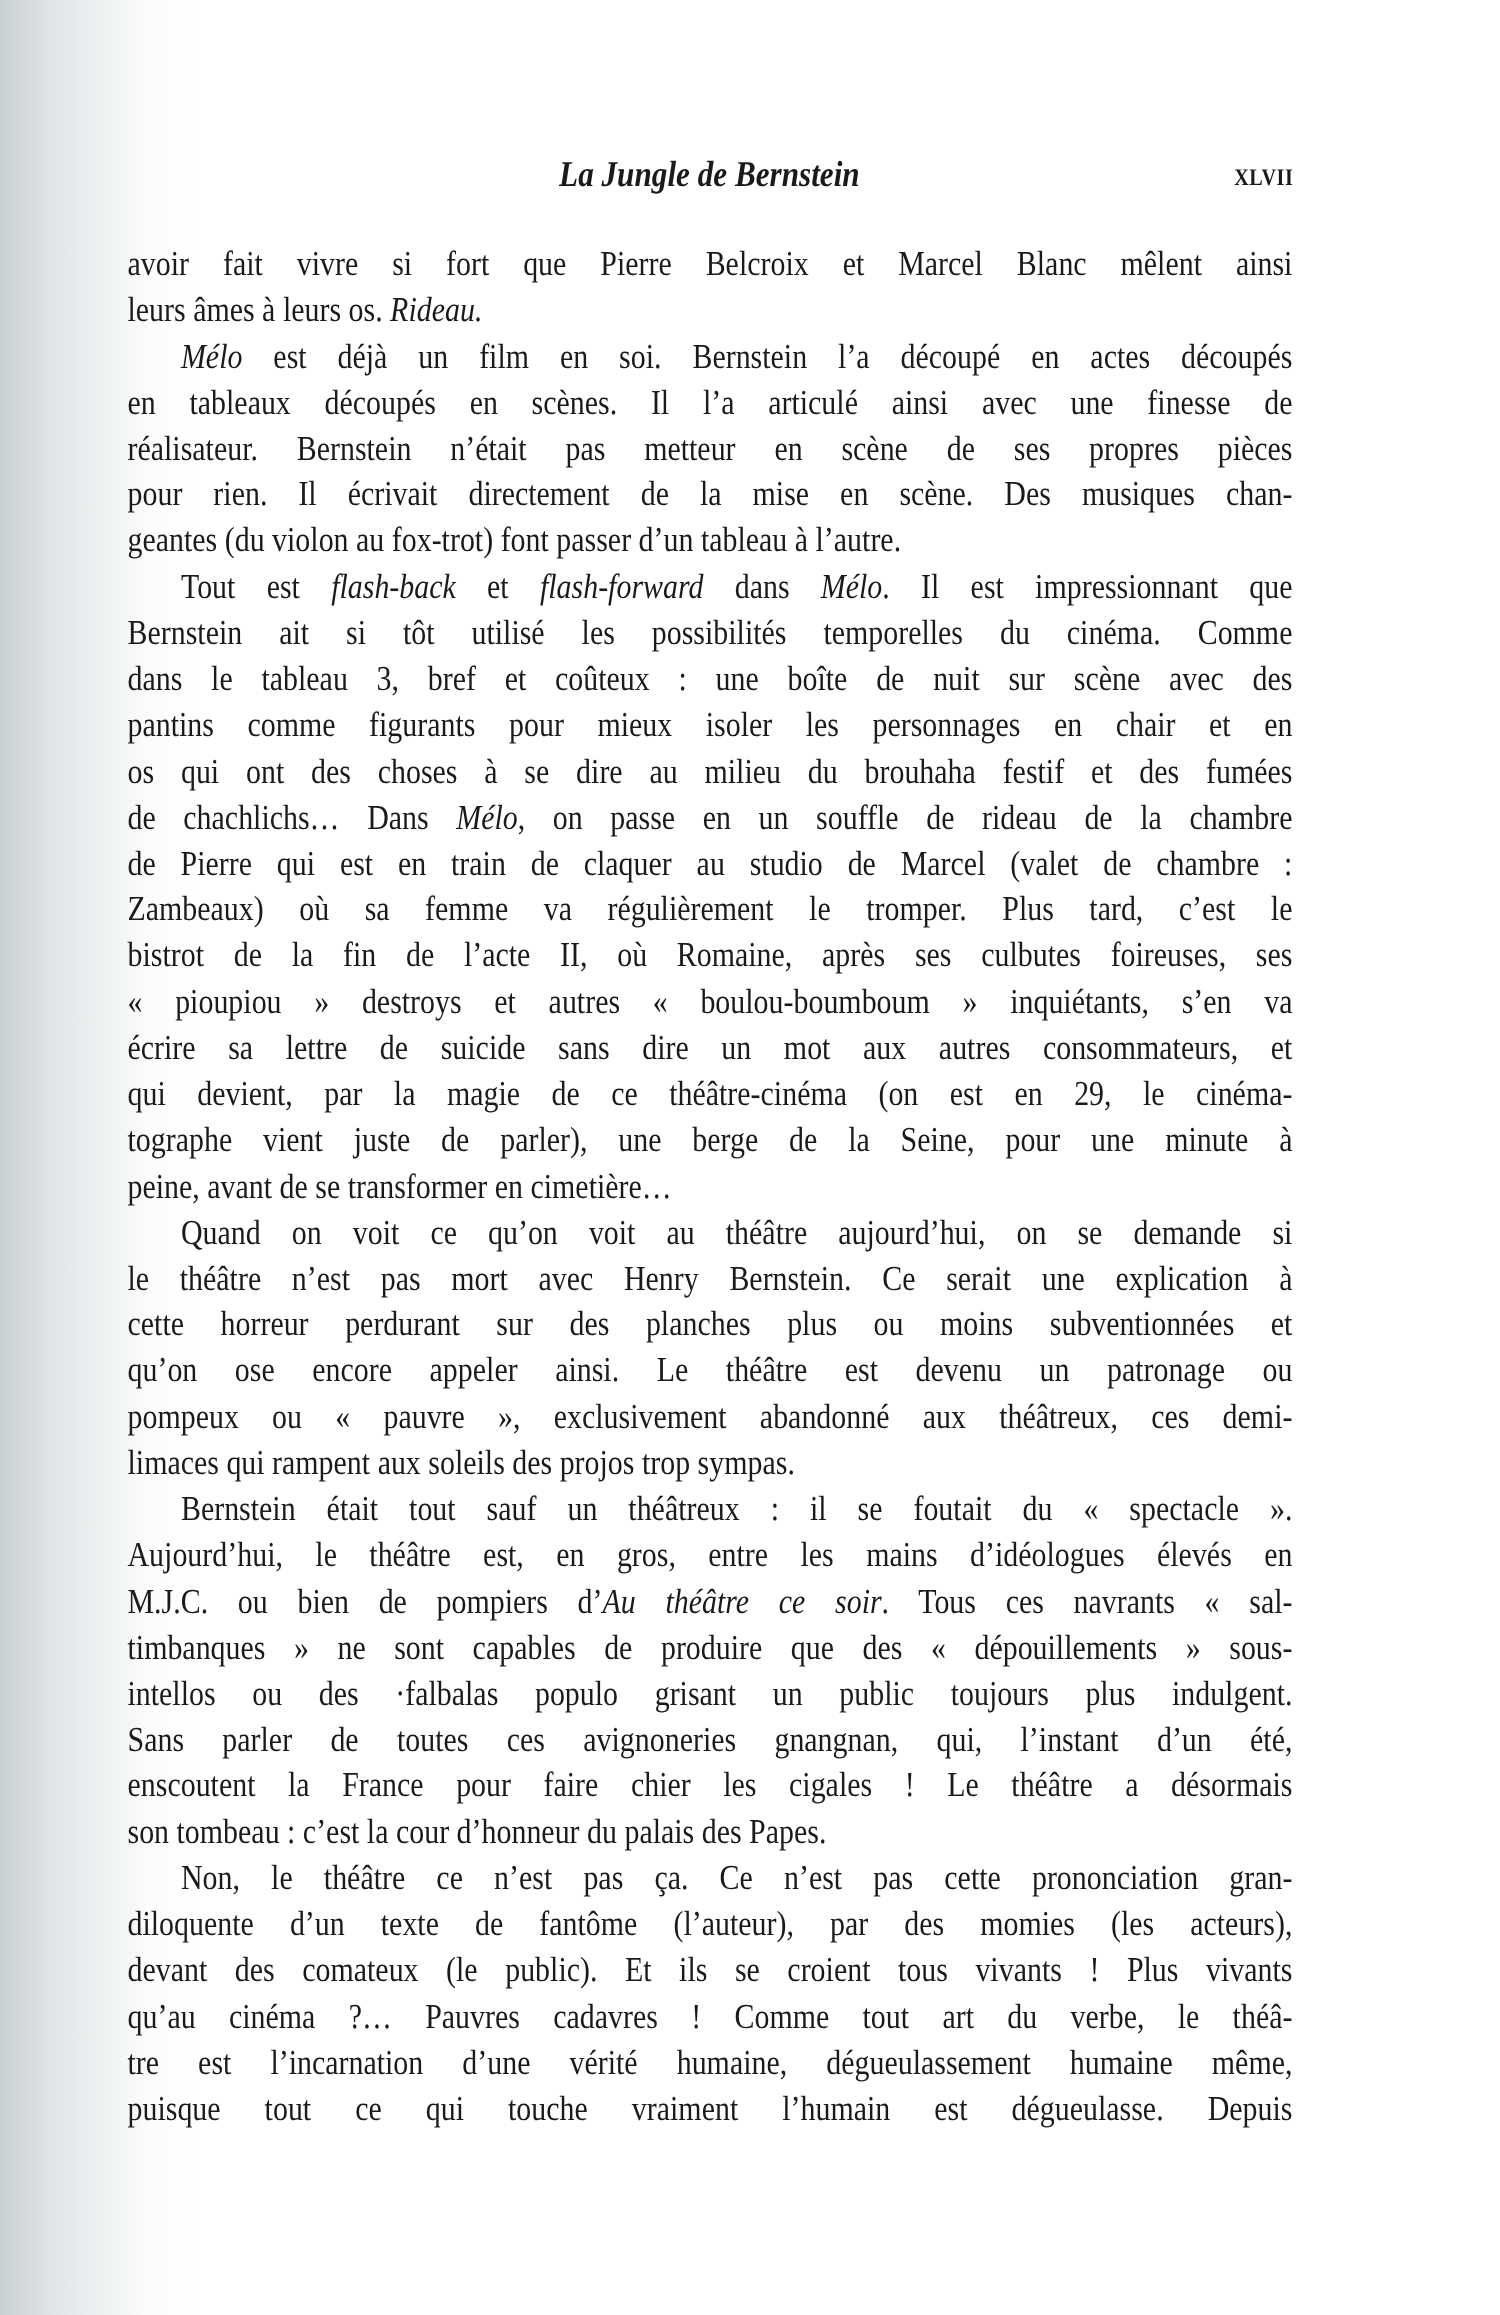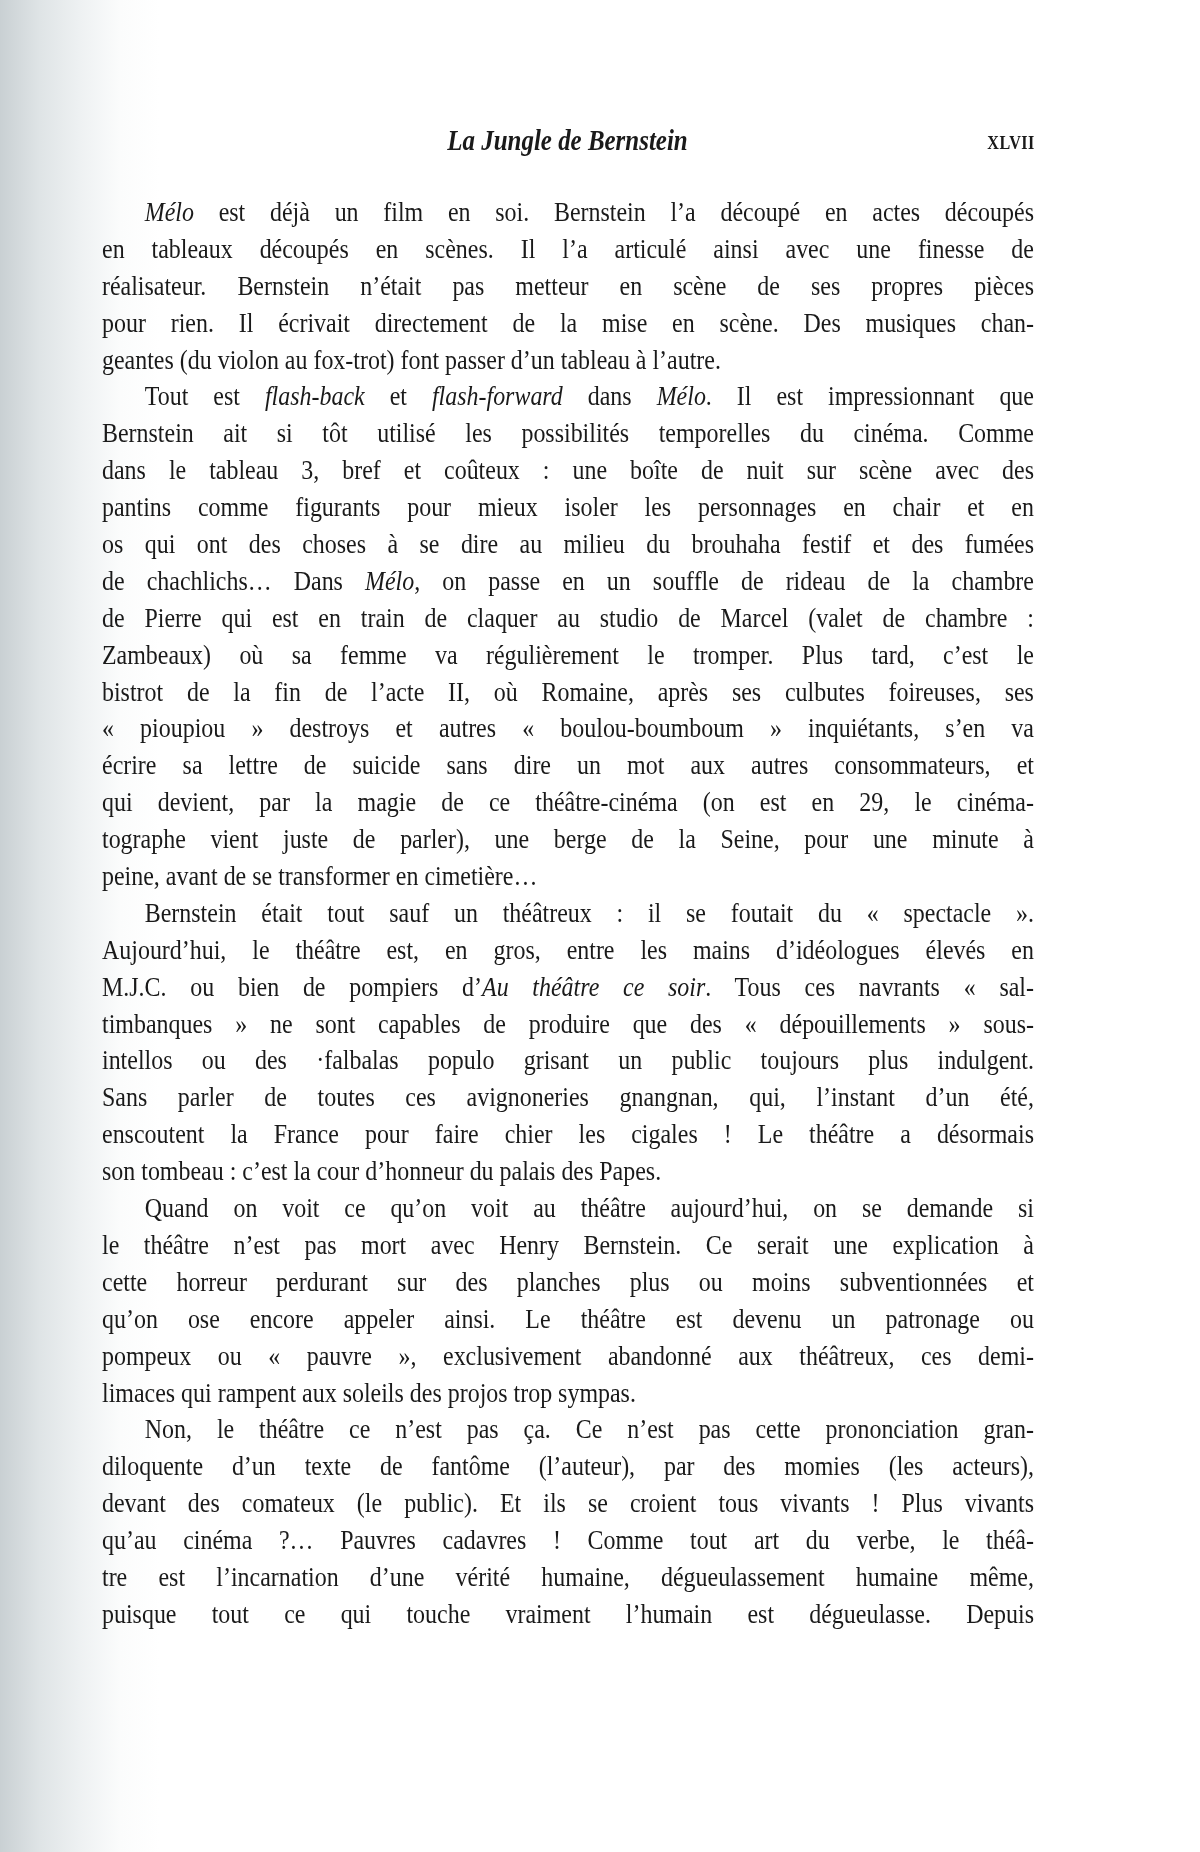--- a/index.html
+++ b/index.html
@@ -36,20 +36,24 @@
 </head>
 <body>
 
 <div class="header">
   <div class="running-title">La Jungle de Bernstein</div>
   <div class="page-number">XLVII</div>
 </div>
 
 <div class="text-block" id="text-block">
     <div>
+      <span class="line"><span>avoir fait vivre si fort que Pierre Belcroix et Marcel Blanc mêlent ainsi</span></span>
+      <span class="line last"><span>leurs âmes à leurs os. </span><i>Rideau.</i></span>
+    </div>
+    <div>
       <span class="line indent"><i>Mélo</i><span> est déjà un film en soi. Bernstein l’a découpé en actes découpés</span></span>
       <span class="line"><span>en tableaux découpés en scènes. Il l’a articulé ainsi avec une finesse de</span></span>
       <span class="line"><span>réalisateur. Bernstein n’était pas metteur en scène de ses propres pièces</span></span>
       <span class="line"><span>pour rien. Il écrivait directement de la mise en scène. Des musiques chan-</span></span>
       <span class="line last"><span>geantes (du violon au fox-trot) font passer d’un tableau à l’autre.</span></span>
     </div>
     <div>
       <span class="line indent"><span>Tout est </span><i>flash-back</i><span> et </span><i>flash-forward</i><span> dans </span><i>Mélo</i><span>. Il est impressionnant que</span></span>
       <span class="line"><span>Bernstein ait si tôt utilisé les possibilités temporelles du cinéma. Comme</span></span>
       <span class="line"><span>dans le tableau 3, bref et coûteux : une boîte de nuit sur scène avec des</span></span>
@@ -59,36 +63,36 @@
       <span class="line"><span>de Pierre qui est en train de claquer au studio de Marcel (valet de chambre :</span></span>
       <span class="line"><span>Zambeaux) où sa femme va régulièrement le tromper. Plus tard, c’est le</span></span>
       <span class="line"><span>bistrot de la fin de l’acte II, où Romaine, après ses culbutes foireuses, ses</span></span>
       <span class="line"><span>« pioupiou » destroys et autres « boulou-boumboum » inquiétants, s’en va</span></span>
       <span class="line"><span>écrire sa lettre de suicide sans dire un mot aux autres consommateurs, et</span></span>
       <span class="line"><span>qui devient, par la magie de ce théâtre-cinéma (on est en 29, le cinéma-</span></span>
       <span class="line"><span>tographe vient juste de parler), une berge de la Seine, pour une minute à</span></span>
       <span class="line last"><span>peine, avant de se transformer en cimetière…</span></span>
     </div>
     <div>
+      <span class="line indent"><span>Quand on voit ce qu’on voit au théâtre aujourd’hui, on se demande si</span></span>
+      <span class="line"><span>le théâtre n’est pas mort avec Henry Bernstein. Ce serait une explication à</span></span>
+      <span class="line"><span>cette horreur perdurant sur des planches plus ou moins subventionnées et</span></span>
+      <span class="line"><span>qu’on ose encore appeler ainsi. Le théâtre est devenu un patronage ou</span></span>
+      <span class="line"><span>pompeux ou « pauvre », exclusivement abandonné aux théâtreux, ces demi-</span></span>
+      <span class="line last"><span>limaces qui rampent aux soleils des projos trop sympas.</span></span>
+    </div>
+    <div>
       <span class="line indent"><span>Bernstein était tout sauf un théâtreux : il se foutait du « spectacle ».</span></span>
       <span class="line"><span>Aujourd’hui, le théâtre est, en gros, entre les mains d’idéologues élevés en</span></span>
       <span class="line"><span>M.J.C. ou bien de pompiers d’</span><i>Au théâtre ce soir</i><span>. Tous ces navrants « sal-</span></span>
       <span class="line"><span>timbanques » ne sont capables de produire que des « dépouillements » sous-</span></span>
       <span class="line"><span>intellos ou des ·falbalas populo grisant un public toujours plus indulgent.</span></span>
       <span class="line"><span>Sans parler de toutes ces avignoneries gnangnan, qui, l’instant d’un été,</span></span>
       <span class="line"><span>enscoutent la France pour faire chier les cigales ! Le théâtre a désormais</span></span>
       <span class="line last"><span>son tombeau : c’est la cour d’honneur du palais des Papes.</span></span>
-    </div>
-    <div>
-      <span class="line indent"><span>Quand on voit ce qu’on voit au théâtre aujourd’hui, on se demande si</span></span>
-      <span class="line"><span>le théâtre n’est pas mort avec Henry Bernstein. Ce serait une explication à</span></span>
-      <span class="line"><span>cette horreur perdurant sur des planches plus ou moins subventionnées et</span></span>
-      <span class="line"><span>qu’on ose encore appeler ainsi. Le théâtre est devenu un patronage ou</span></span>
-      <span class="line"><span>pompeux ou « pauvre », exclusivement abandonné aux théâtreux, ces demi-</span></span>
-      <span class="line last"><span>limaces qui rampent aux soleils des projos trop sympas.</span></span>
     </div>
     <div>
       <span class="line indent"><span>Non, le théâtre ce n’est pas ça. Ce n’est pas cette prononciation gran-</span></span>
       <span class="line"><span>diloquente d’un texte de fantôme (l’auteur), par des momies (les acteurs),</span></span>
       <span class="line"><span>devant des comateux (le public). Et ils se croient tous vivants ! Plus vivants</span></span>
       <span class="line"><span>qu’au cinéma ?… Pauvres cadavres ! Comme tout art du verbe, le théâ-</span></span>
       <span class="line"><span>tre est l’incarnation d’une vérité humaine, dégueulassement humaine même,</span></span>
       <span class="line"><span>puisque tout ce qui touche vraiment l’humain est dégueulasse. Depuis</span></span>
     </div>
   </div>

